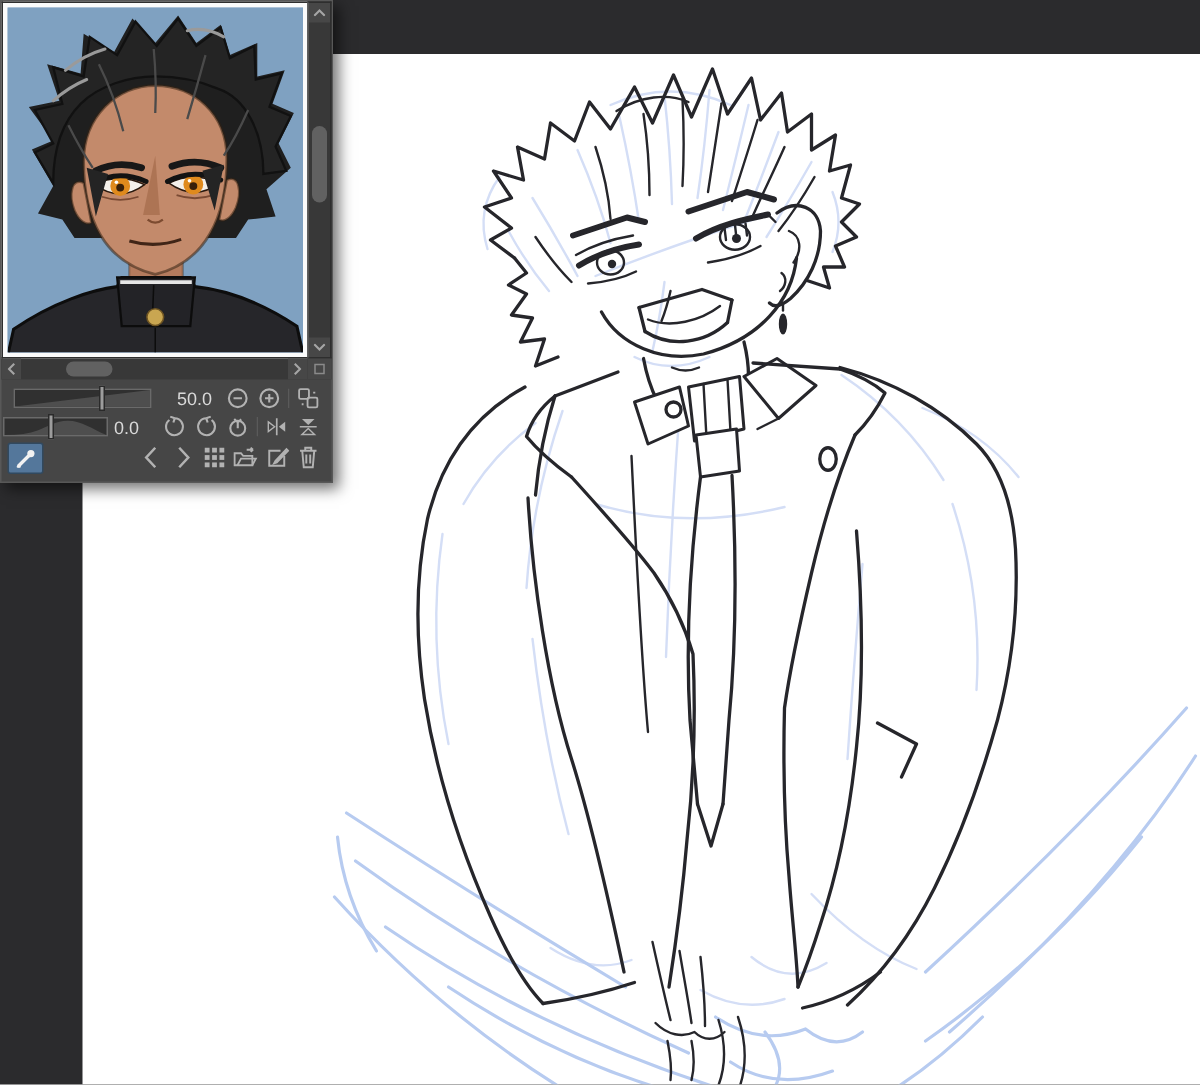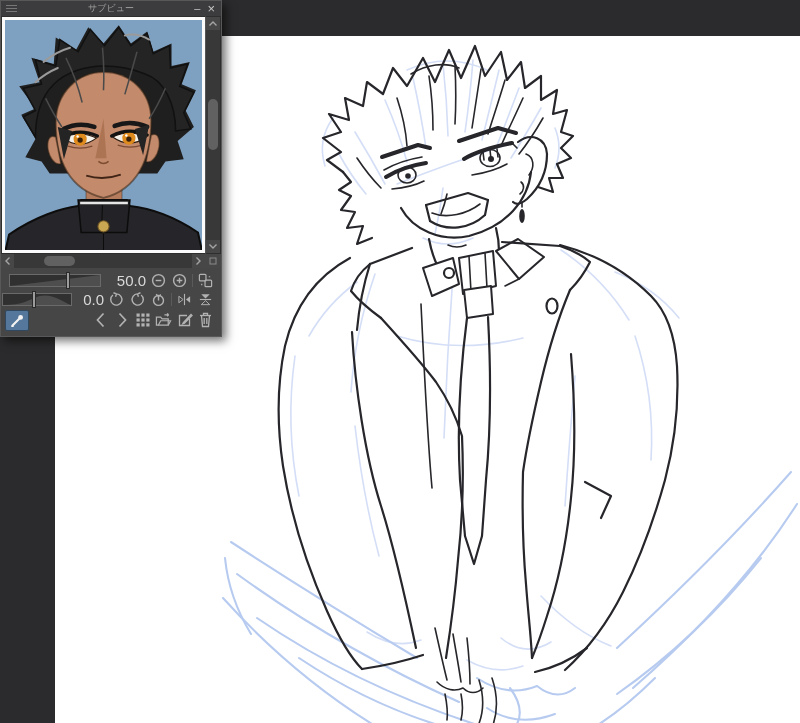--- a/index.html
+++ b/index.html
@@ -47,21 +47,21 @@
   .scroll-corner{width:16px;height:14px;background:#474747;display:flex;align-items:center;justify-content:center}
 
   .controls{position:relative;padding:3px 7px 5px 4px}
   .ctl-row{display:flex;align-items:center;justify-content:flex-end;gap:4px;height:19px}
   .ctl-row .slider{margin-right:auto}
   .slider{position:relative;border:1px solid #6a6a6a;background:#303030;height:13px}
   .slider.zoom{width:92px;margin-left:4px}
   .slider.rot{width:70px;margin-left:4px}
   .slider svg{display:block}
   .slider .handle{position:absolute;top:-3px;width:4px;height:17px;background:#9c9c9c;border:1px solid #2a2a2a}
-  .value{color:var(--value-text);font-size:15px;min-width:28px;text-align:right;letter-spacing:0;cursor:default}
+  .value{color:var(--value-text);font-size:12px;min-width:28px;text-align:left;letter-spacing:0;cursor:default}
   .icon-btn{width:17px;height:17px;display:flex;align-items:center;justify-content:center;flex:none}
   .vsep{width:1px;height:13px;background:#343434;border-right:1px solid #5a5a5a;flex:none}
   .eyedropper-btn{position:absolute;left:4px;bottom:5px;width:24px;height:21px;background:var(--eyedropper-active-bg);
                   border:1px solid #31495f;border-radius:2px;display:flex;align-items:center;justify-content:center}
   svg{display:block}
 </style>
 </head>
 <body>
 
 <div class="canvas-area">
@@ -199,32 +199,20 @@
       <path class="ink1" d="M382,646 C390,654 400,656 408,652 C414,658 422,658 428,652"></path>
       <path class="ink1" d="M390,658 C392,668 393,676 392,684"></path>
         <path class="ink1" d="M406,658 C408,668 408,676 406,684"></path>
       <path class="ink1" d="M424,644 C429,660 429,676 423,690"></path>
         <path class="ink1" d="M437,642 C443,660 443,678 436,694"></path>
     </g>
   </svg>
 </div>
 
 <div class="panel">
-  <div class="titlebar">
-    <span class="menu-btn">
-      <svg width="11" height="9" viewBox="0 0 11 9">
-          <path d="M0,1.5 H11 M0,4.5 H11 M0,7.5 H11" stroke="#777" stroke-width="1.2"></path>
-        </svg>
-    </span>
-    <span class="title">サブビュー</span>
-    <span class="win-btns">
-      <span>–</span>
-      <span style="font-size:13px">×</span>
-    </span>
-  </div>
 
   <div class="preview-row">
     <div class="preview-frame">
       <div class="preview-img">
         <svg width="100%" height="100%" viewBox="0 0 194 232" preserveAspectRatio="xMidYMid slice">
           <rect width="194" height="232" fill="var(--reference-bg)"></rect>
 
           <path fill="#1f1f1f" d="M30,120 L16,96 L30,90 L14,68 L34,64 L26,40 L48,46 L50,20 L70,32 L82,10 L97,26 L112,8 L124,26 L140,14 L146,34 L164,26 L164,48 L182,44 L174,66 L188,72 L178,92 L186,108 L170,122 L176,140 L158,142 L150,154 L44,154 L36,142 L20,138 Z"></path>
 
           <path fill="var(--skin)" stroke="#33211266" stroke-width="1.5" d="M80,160 L80,198 L115,198 L115,158 Z"></path>

